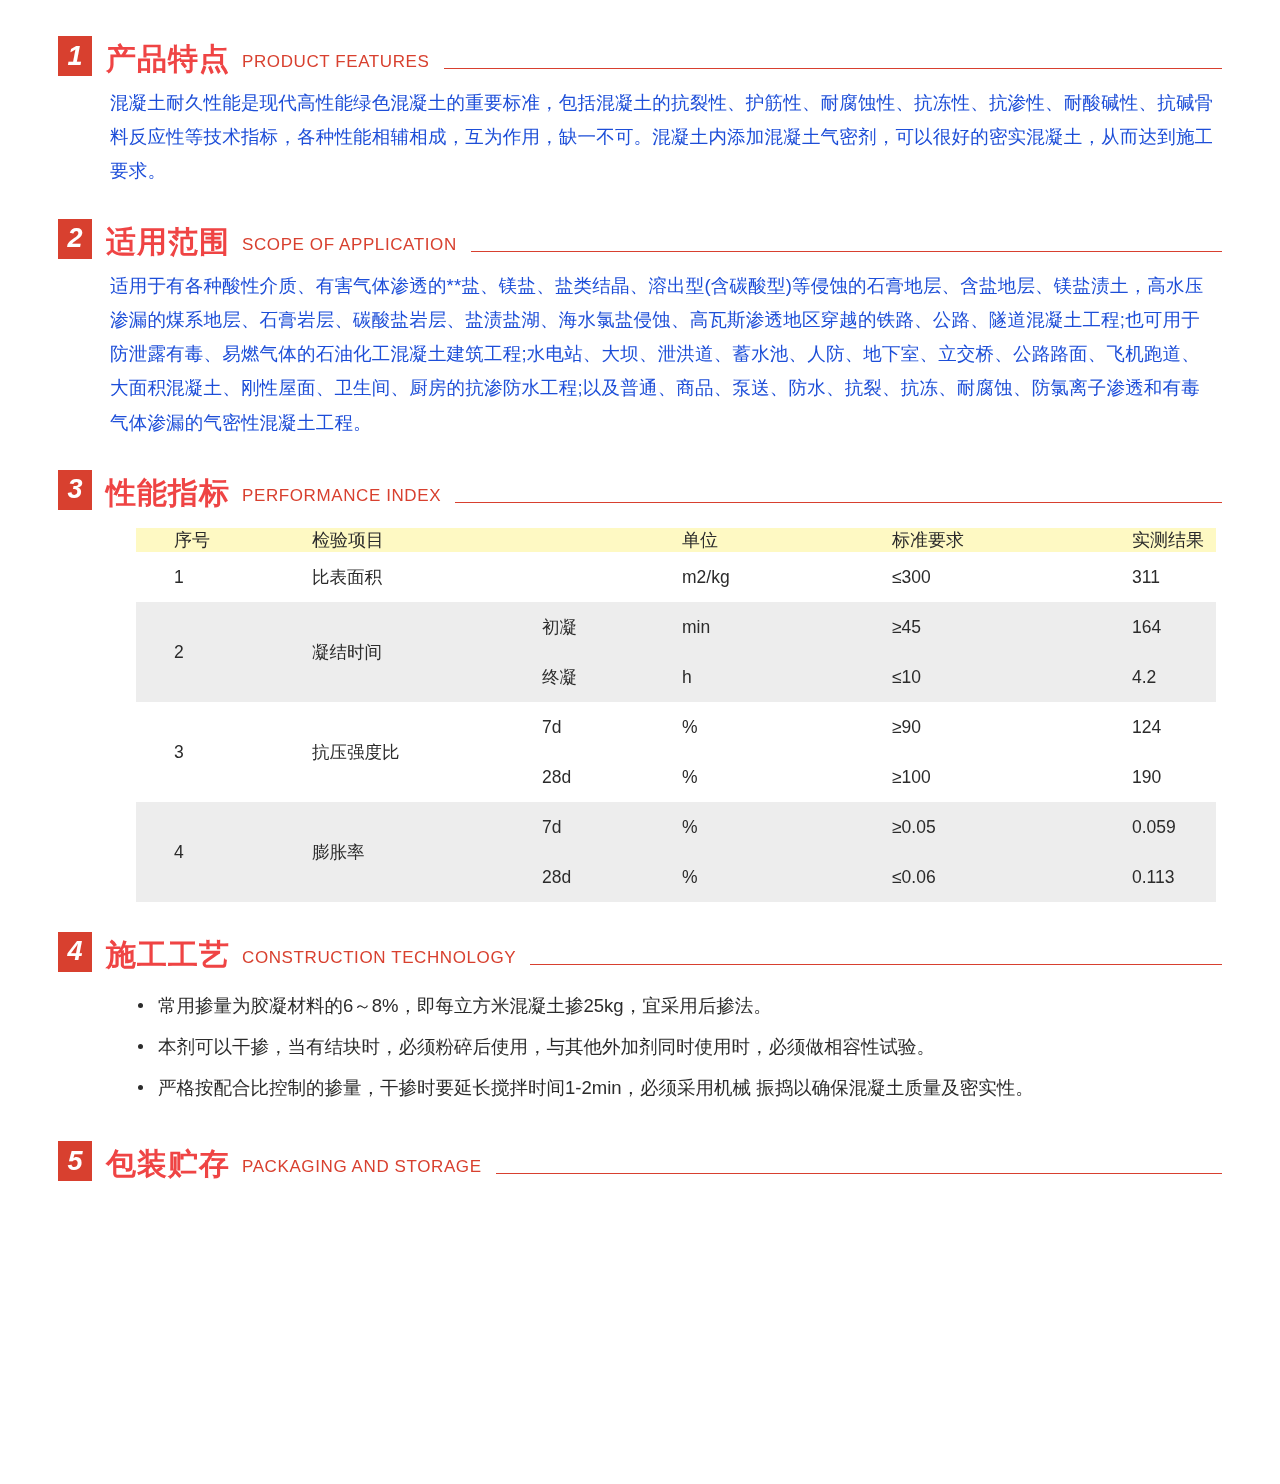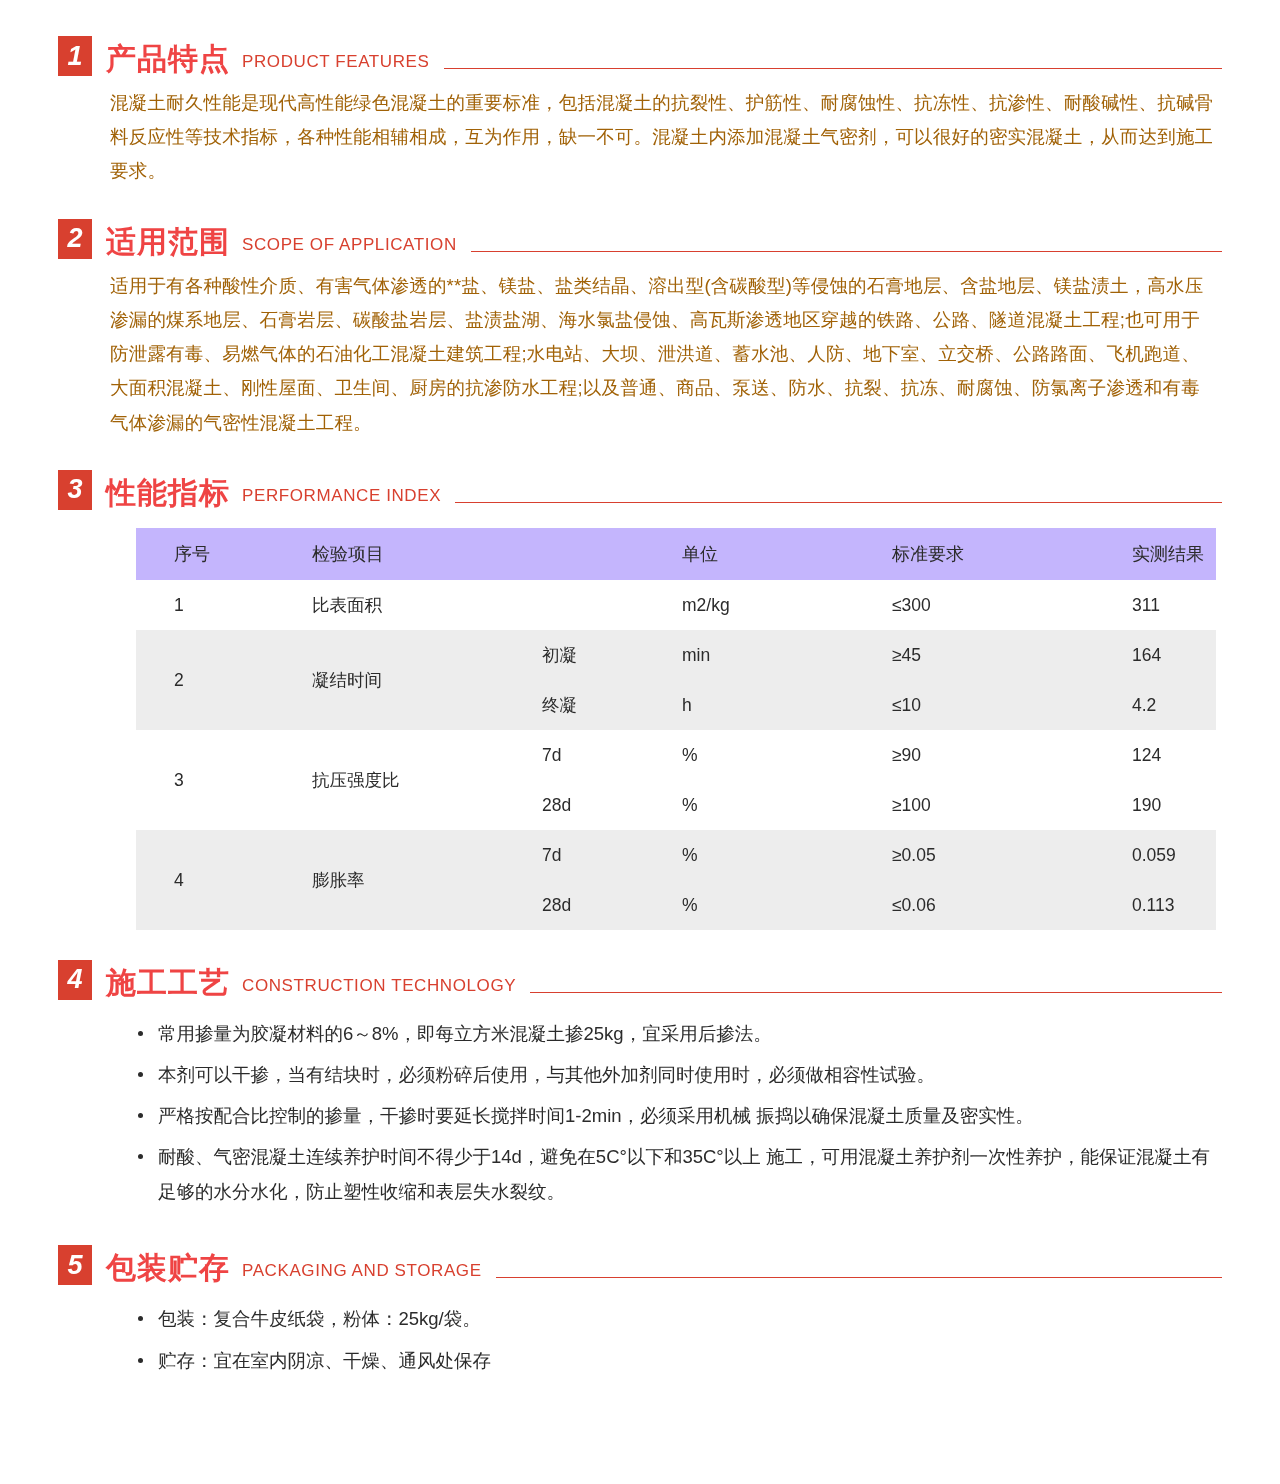--- a/index.html
+++ b/index.html
@@ -64,21 +64,21 @@
     background: #d8402f;
     margin-left: 14px;
     margin-bottom: 7px;
     min-width: 20px;
   }
 
   
   .body-text {
     font-size: 18.5px;
     line-height: 1.85;
-    color: #a16207;
+    color: #1d4ed8;
     margin: 10px 4px 0 52px;
     letter-spacing: 0.2px;
   }
   .sec-gap { height: 30px; }
 
   
   .perf-table-wrap {
     margin: 18px 0 0 78px;
     width: 1080px;
   }
@@ -89,21 +89,21 @@
     color: #2b2b2b;
   }
   table.perf td, table.perf th {
     padding: 0;
     font-weight: normal;
     text-align: left;
   }
   table.perf th {
     font-size: 18px;
   }
-  .row-head td, .row-head th { background: #c4b5fd; height: 52px; }
+  .row-head td, .row-head th { background: #fef9c3; height: 24px; }
   .row-alt td { background: #ededed; }
   .row-plain td { background: #ffffff; }
   table.perf td.c-no   { width: 110px; padding-left: 38px; }
   table.perf td.c-item { width: 220px; padding-left: 28px; }
   table.perf td.c-sub  { width: 130px; padding-left: 10px; }
   table.perf td.c-unit { width: 200px; padding-left: 10px; }
   table.perf td.c-std  { width: 230px; padding-left: 10px; }
   table.perf td.c-res  { padding-left: 10px; }
   table.perf th.c-no   { width: 110px; padding-left: 38px; }
   table.perf th.c-item { padding-left: 28px; }
@@ -242,29 +242,24 @@
   <div class="section-head">
     <div class="num-badge">4</div>
     <div class="cn-title">施工工艺</div>
     <div class="en-title">CONSTRUCTION TECHNOLOGY</div>
     <div class="head-rule"></div>
   </div>
   <ul class="bullets">
     <li>常用掺量为胶凝材料的6～8%，即每立方米混凝土掺25kg，宜采用后掺法。</li>
     <li>本剂可以干掺，当有结块时，必须粉碎后使用，与其他外加剂同时使用时，必须做相容性试验。</li>
     <li>严格按配合比控制的掺量，干掺时要延长搅拌时间1-2min，必须采用机械 振捣以确保混凝土质量及密实性。</li>
-    <li>耐酸、气密混凝土连续养护时间不得少于14d，避免在5C°以下和35C°以上 施工，可用混凝土养护剂一次性养护，能保证混凝土有足够的水分水化，防止塑性收缩和表层失水裂纹。</li>
   </ul>
 
   <div class="sec-gap"></div>
 
   <div class="section-head">
     <div class="num-badge">5</div>
     <div class="cn-title">包装贮存</div>
     <div class="en-title">PACKAGING AND STORAGE</div>
     <div class="head-rule"></div>
   </div>
-  <ul class="bullets">
-    <li>包装：复合牛皮纸袋，粉体：25kg/袋。</li>
-    <li>贮存：宜在室内阴凉、干燥、通风处保存</li>
-  </ul>
 
 </div>
 
 </body></html>

